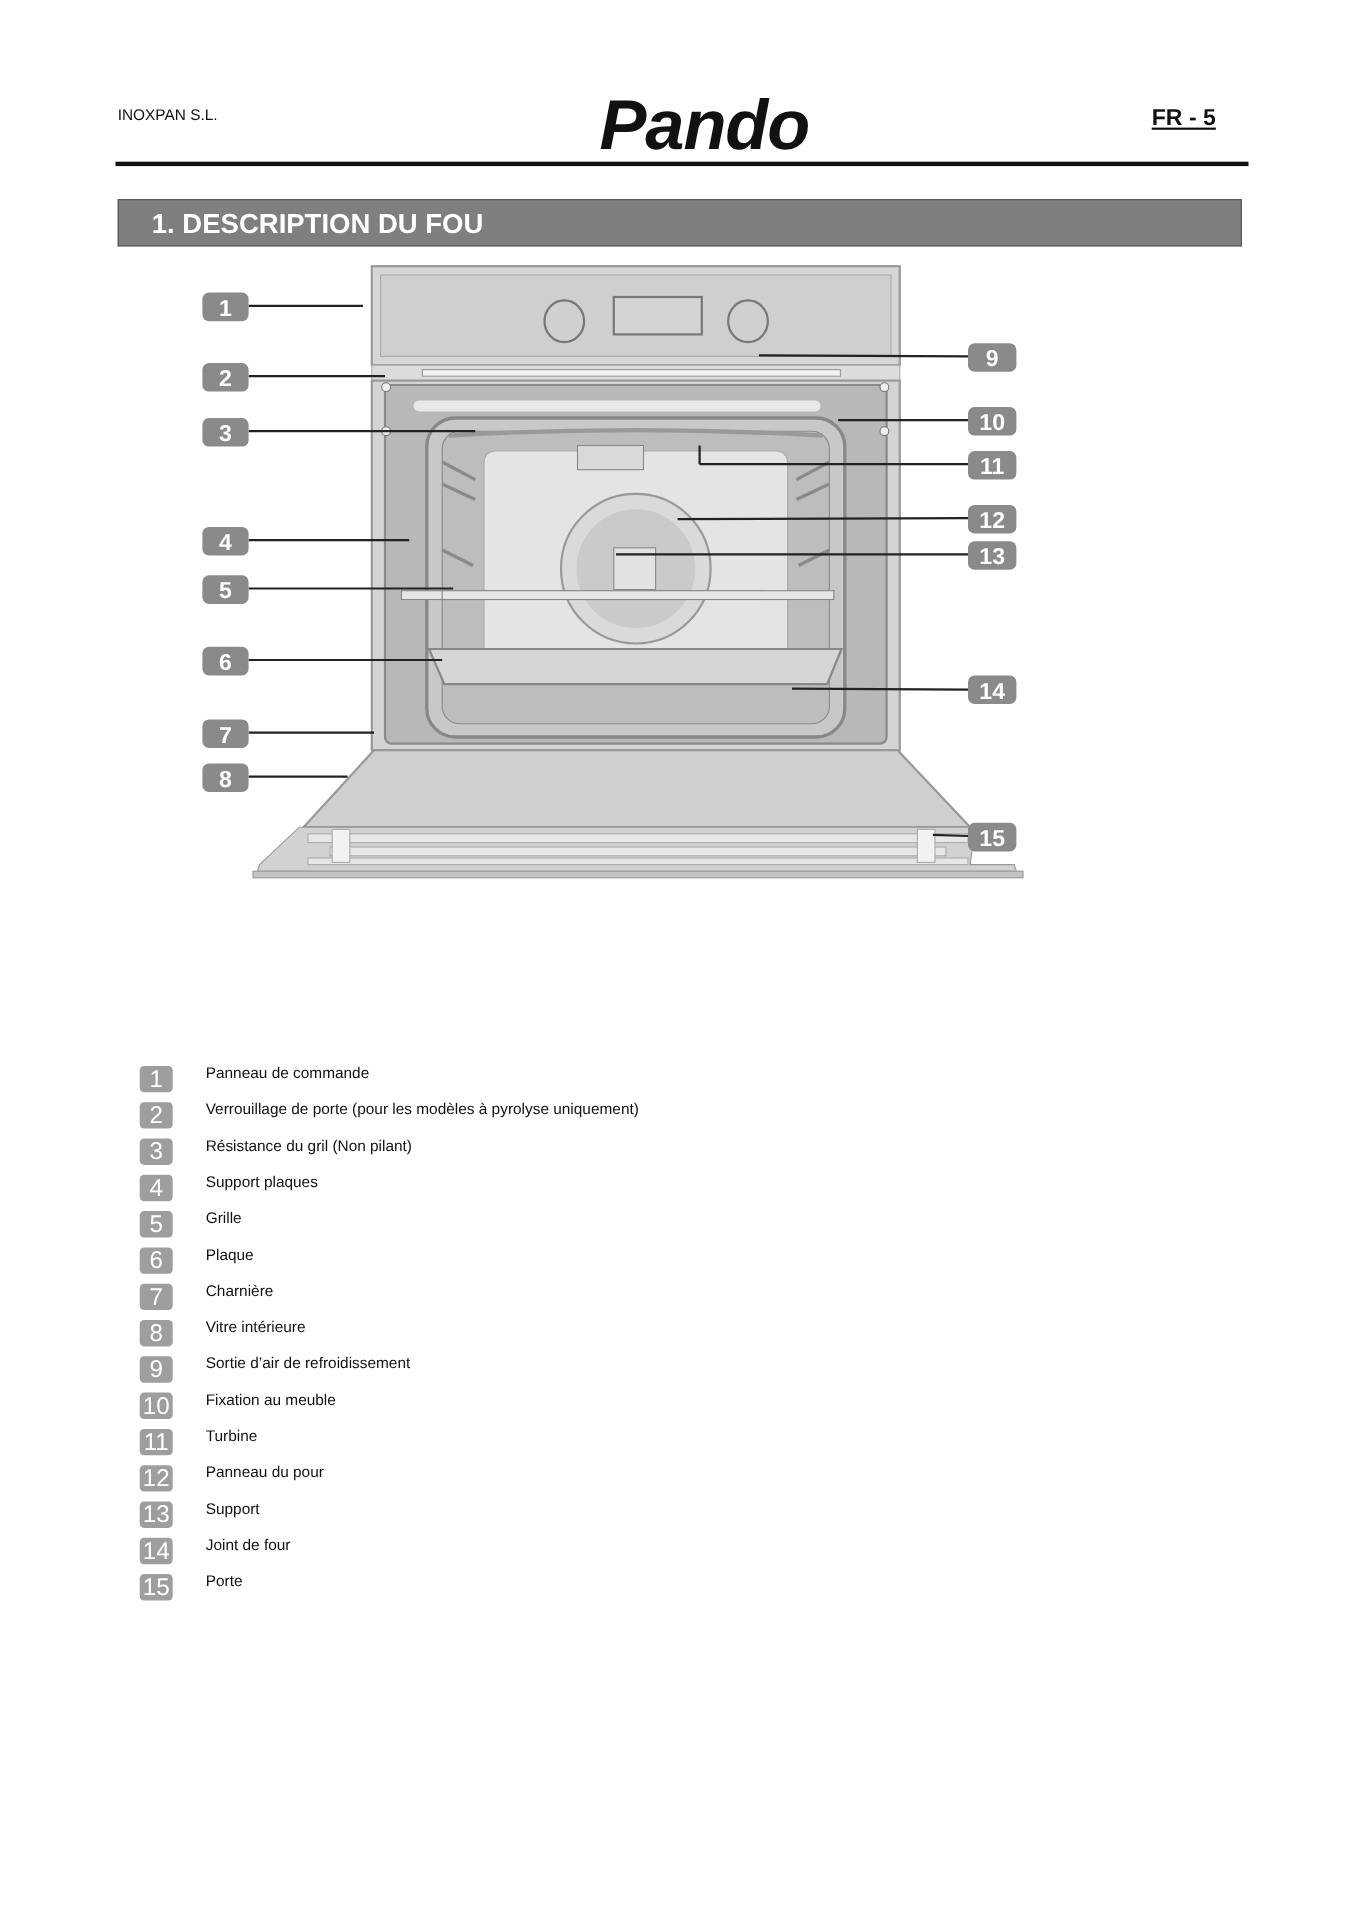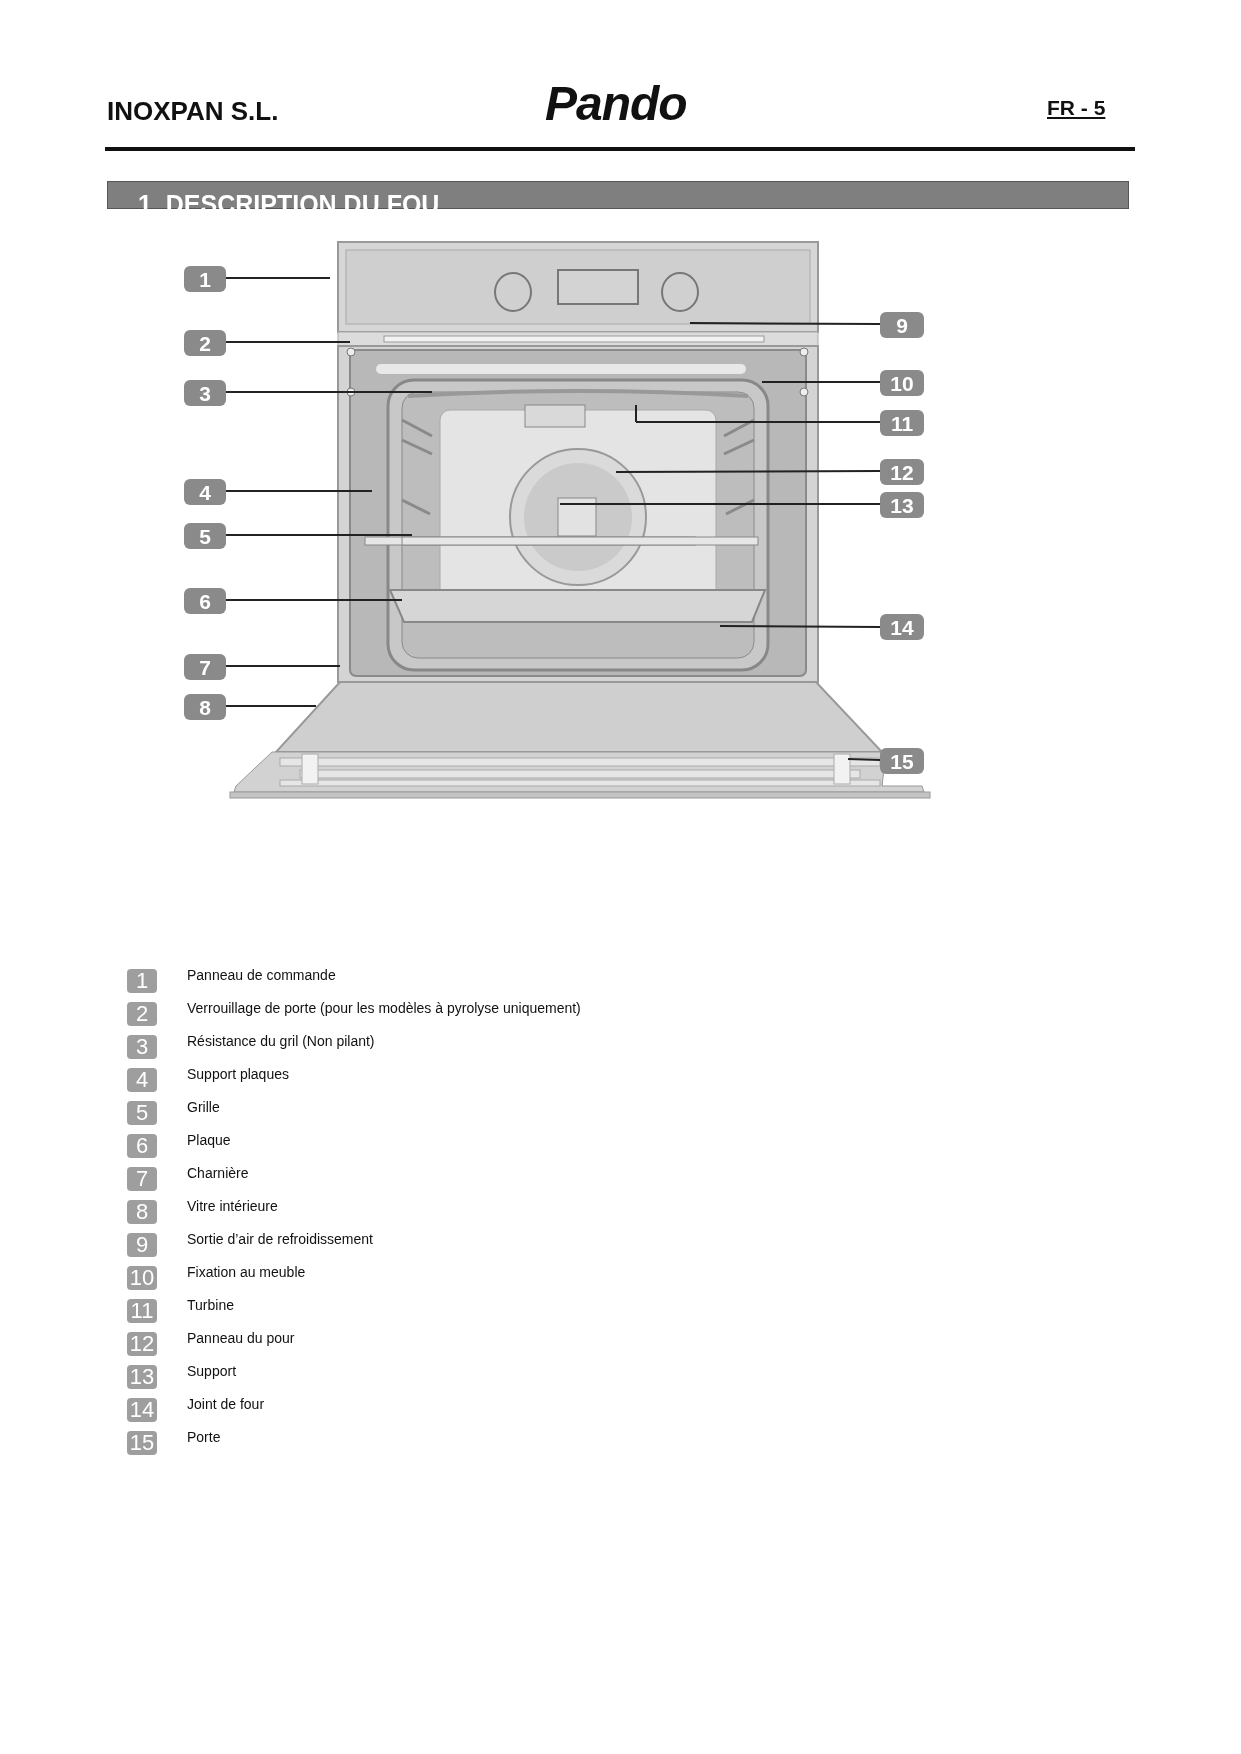--- a/index.html
+++ b/index.html
@@ -1,22 +1,22 @@
 <!DOCTYPE html>
 <html><head>
 <meta charset="utf-8">
 <style>
   html, body { margin: 0; padding: 0; background: #ffffff; }
   body { width: 1241px; height: 1754px; position: relative; overflow: hidden;
          font-family: "Liberation Sans", sans-serif; color: #111; }
-  .hdr-company { position: absolute; left: 107px; top: 96px; font-size: 26px; font-weight: bold; text-align: center; }
-  .hdr-brand { position: absolute; left: 545px; top: 76px; font-size: 48px; font-weight: bold; font-style: italic; letter-spacing: -1px; }
+  .hdr-company { position: absolute; left: 107px; top: 96px; font-size: 14px; font-weight: normal; text-align: center; }
+  .hdr-brand { position: absolute; left: 545px; top: 76px; font-size: 64px; font-weight: bold; font-style: italic; letter-spacing: -1px; }
   .hdr-page { position: absolute; left: 1047px; top: 96px; font-size: 21px; font-weight: bold; text-decoration: underline; }
   .hdr-rule { position: absolute; left: 105px; top: 147px; width: 1030px; height: 4px; background: #111; }
-  .section-bar { position: absolute; left: 107px; top: 181px; width: 1022px; height: 28px;
+  .section-bar { position: absolute; left: 107px; top: 181px; width: 1022px; height: 43px;
                  background: #7f7f7f; border: 1px solid #555; box-sizing: border-box; }
   .section-title { position: absolute; left: 30px; top: 8px; font-size: 25px; font-weight: bold; color: #fff; }
   .diagram { position: absolute; left: 140px; top: 240px; width: 1060px; height: 680px; }
   .legend { position: absolute; left: 127px; top: 967px; }
   .legend-item { position: relative; height: 33px; }
   .legend-badge { position: absolute; left: 0; top: 2px; width: 30px; height: 24px; background: #9e9e9e;
                   border-radius: 4px; color: #fff; font-size: 22px; text-align: center; line-height: 24px; }
   .legend-label { position: absolute; left: 60px; top: 0px; font-size: 14px; color: #111; white-space: nowrap; }
   .callout-text { font-family: "Liberation Sans", sans-serif; font-size: 21px; font-weight: bold; fill: #fff; }
 </style>

